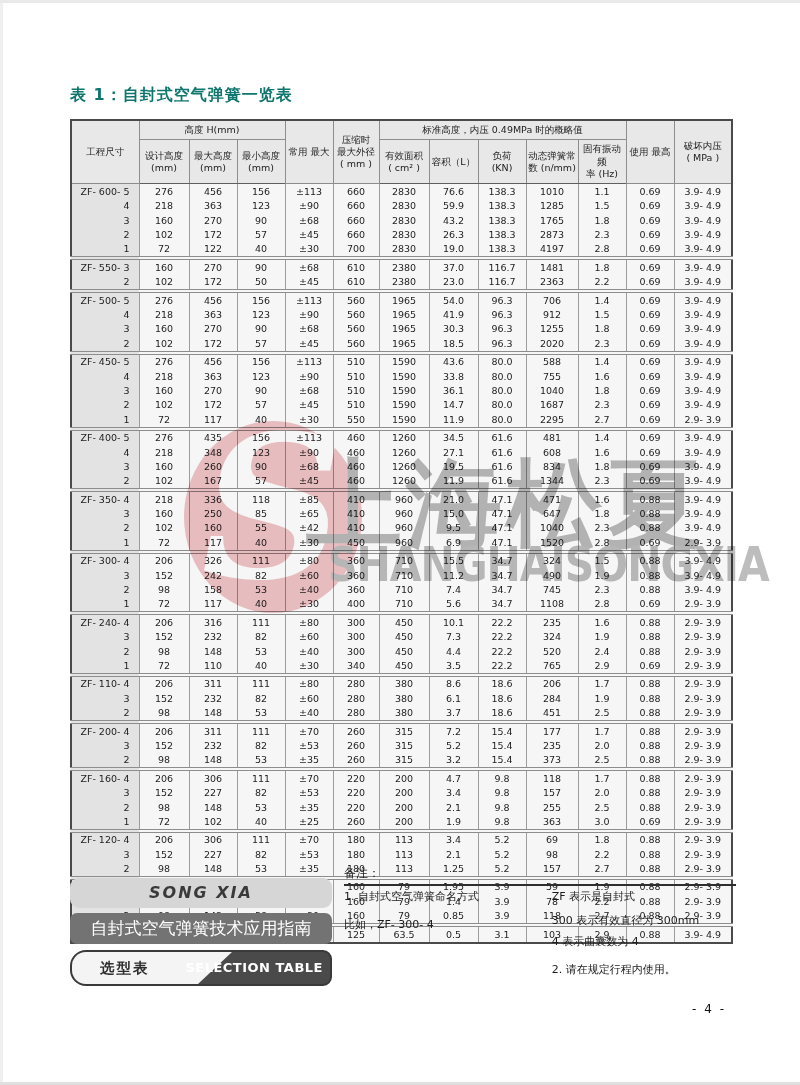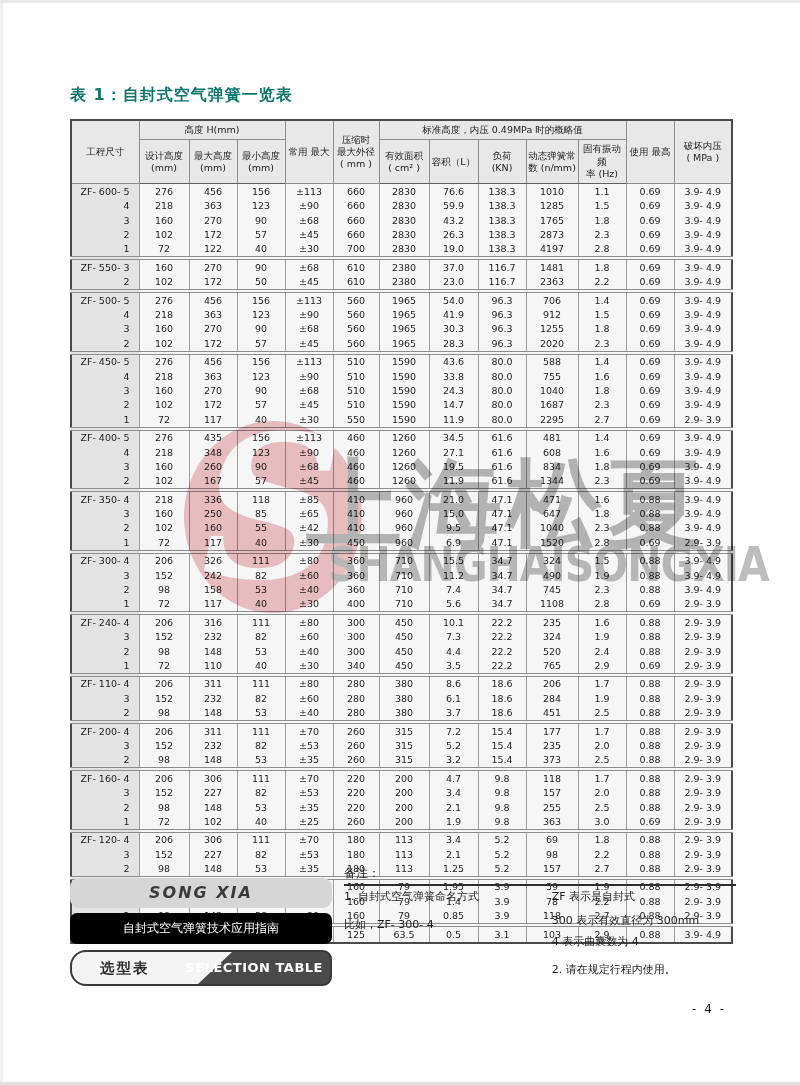--- a/index.html
+++ b/index.html
@@ -27,22 +27,22 @@
   .wm-logo{position:absolute;left:112px;top:300px;}
   .wm-cn{position:absolute;left:236px;top:322px;font-size:96px;font-weight:bold;
          color:#b9b9b9;letter-spacing:4px;white-space:nowrap;}
   .wm-en{position:absolute;left:258px;top:418px;font-size:41px;font-weight:800;
          color:#bdbdbd;letter-spacing:-1px;white-space:nowrap;transform:scaleY(1.15);transform-origin:top left;}
 
   
   .footer-left{position:absolute;left:70px;top:878px;width:262px;}
   .brand-box1{height:30px;background:#d6d6d6;border-radius:9px;text-align:center;line-height:30px;
               font-size:16px;font-weight:bold;font-style:italic;color:#3a3a3a;letter-spacing:2px;}
-  .brand-box2{margin-top:5px;height:31px;background:#000000;border-radius:7px;color:#fff;
-              text-align:center;line-height:31px;font-size:12px;}
+  .brand-box2{margin-top:5px;height:31px;background:#737373;border-radius:7px;color:#fff;
+              text-align:center;line-height:31px;font-size:17px;}
   .tab-box{margin-top:6px;height:32px;background:#4a4a4a;border-radius:16px 9px 9px 16px;
            position:relative;border:2px solid #3a3a3a;overflow:hidden;}
   .tab-left-bg{position:absolute;left:0;top:0;bottom:0;width:160px;background:#f4f4f4;
                clip-path:polygon(0 0,160px 0,126px 100%,0 100%);}
   .tab-cn{position:absolute;left:28px;top:0;line-height:32px;font-size:14.5px;font-weight:bold;color:#2e2e2e;letter-spacing:2px;}
   .tab-en{position:absolute;right:7px;top:0;line-height:32px;font-size:13px;font-weight:bold;color:#ffffff;letter-spacing:0.5px;}
 
   .notes{position:absolute;left:344px;top:865px;width:392px;}
   .notes-heading{font-size:12px;margin:0 0 2px 2px;}
   .notes-rule{border:none;border-top:2px solid #2e2e2e;margin:2px 0 3px 0;}
@@ -265,21 +265,21 @@
             <td>3.9- 4.9</td>
           </tr>
           <tr>
             <td class="model">2</td>
             <td>102</td>
             <td>172</td>
             <td>57</td>
             <td>±45</td>
             <td>560</td>
             <td>1965</td>
-            <td>28.3</td>
+            <td>18.5</td>
             <td>96.3</td>
             <td>2020</td>
             <td>2.3</td>
             <td>0.69</td>
             <td>3.9- 4.9</td>
           </tr>
           <tr class="group-start">
             <td class="model">ZF- 450- 5</td>
             <td>276</td>
             <td>456</td>
@@ -310,21 +310,21 @@
             <td>3.9- 4.9</td>
           </tr>
           <tr>
             <td class="model">3</td>
             <td>160</td>
             <td>270</td>
             <td>90</td>
             <td>±68</td>
             <td>510</td>
             <td>1590</td>
-            <td>24.3</td>
+            <td>36.1</td>
             <td>80.0</td>
             <td>1040</td>
             <td>1.8</td>
             <td>0.69</td>
             <td>3.9- 4.9</td>
           </tr>
           <tr>
             <td class="model">2</td>
             <td>102</td>
             <td>172</td>

